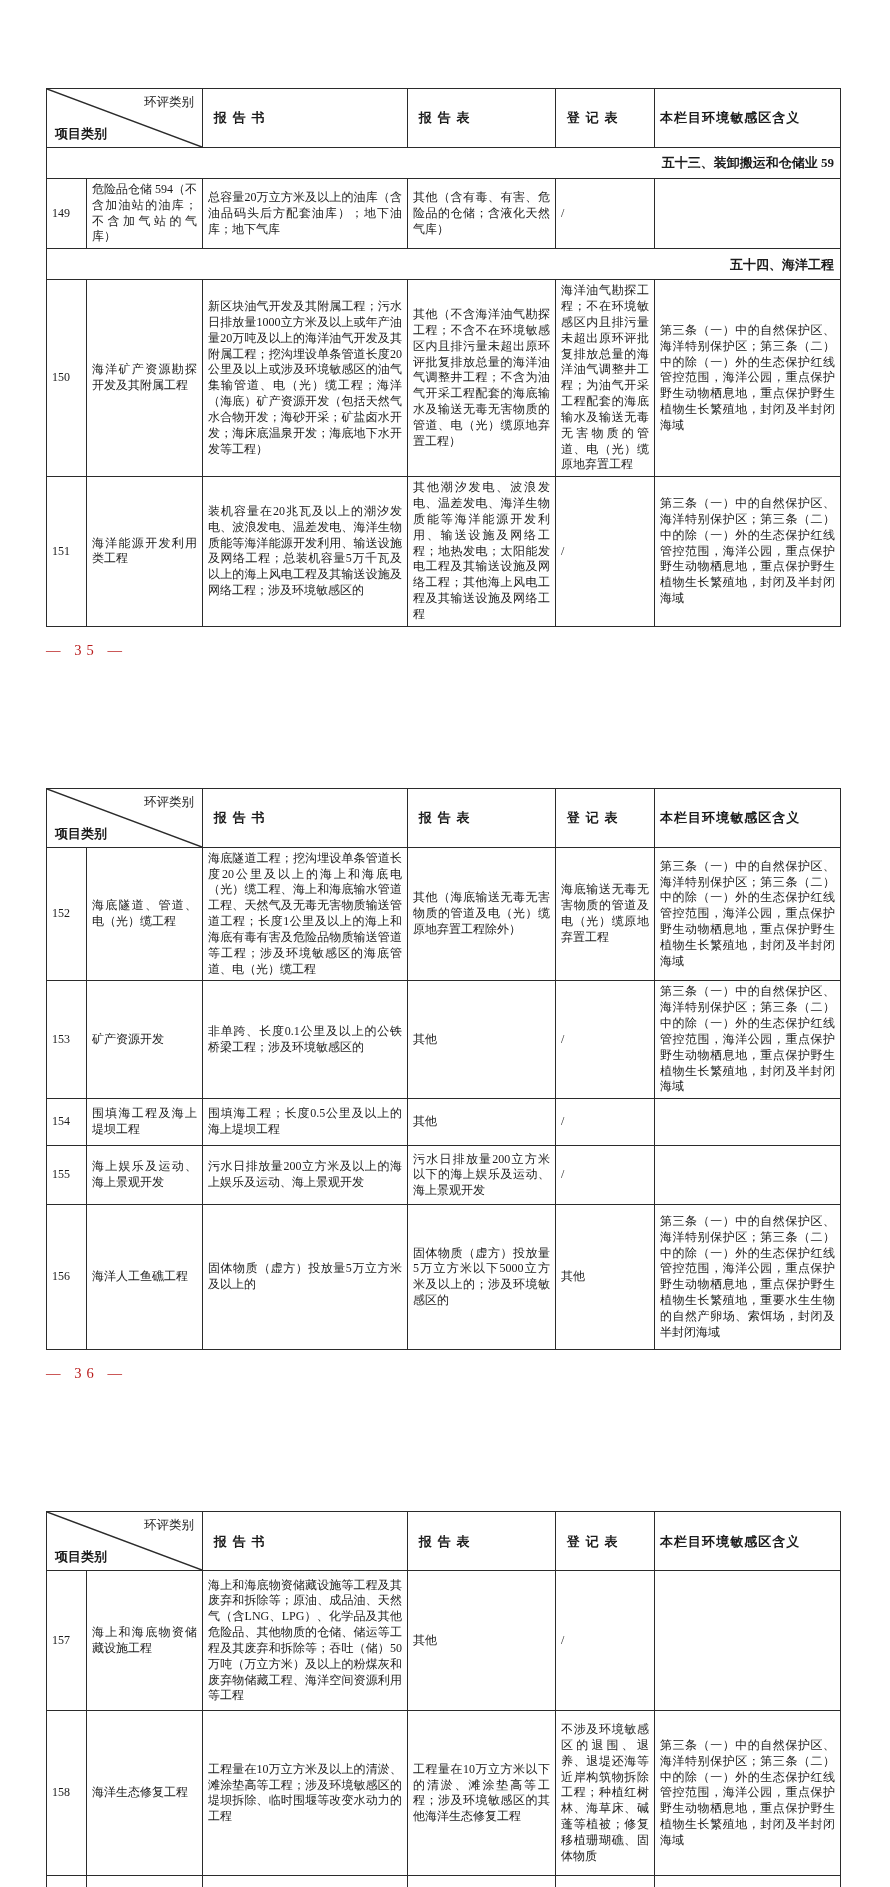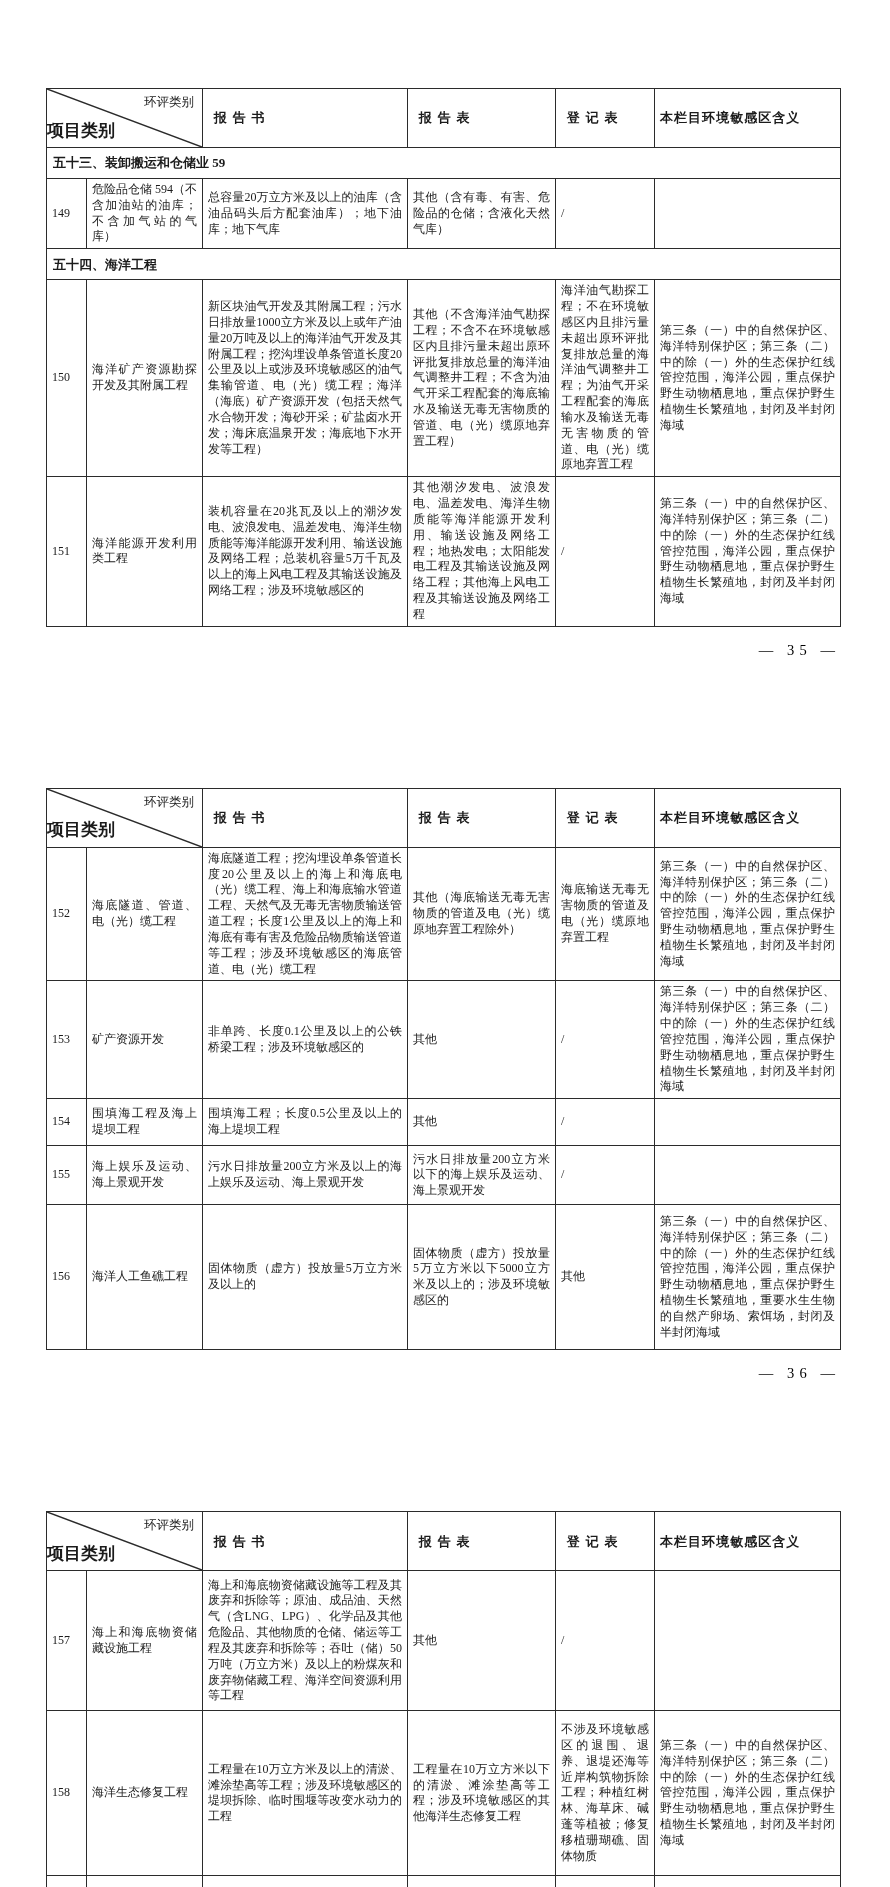--- a/index.html
+++ b/index.html
@@ -25,36 +25,36 @@
     vertical-align:middle;
     text-align:justify;
     word-break:break-all;
   }
   th{font-weight:bold;text-align:center;font-size:13px;}
   th.sp{letter-spacing:0.45em;text-align:center;text-indent:0.45em;}
   th.meaning-h{letter-spacing:0.08em;}
   .diag{position:relative;padding:0;height:52px;}
   .diag svg{position:absolute;left:0;top:0;width:100%;height:100%;display:block;}
   .diag .diag-top{position:absolute;top:5px;right:8px;font-size:12.5px;font-weight:normal;}
-  .diag .diag-bottom{position:absolute;bottom:5px;left:0;font-size:17px;font-weight:bold;}
+  .diag .diag-bottom{position:absolute;bottom:5px;left:8px;font-size:13px;font-weight:bold;}
   tr.section-row td{
     font-weight:bold;
-    text-align:left;
+    text-align:right;
     font-size:13px;
     padding:4px 6px;
     height:22px;
   }
   td.num{text-align:center;vertical-align:middle;padding:2px 1px;}
   td.cat{text-align:left;}
   .page-no{
-    text-align:right;
+    text-align:left;
     font-size:14.5px;
     letter-spacing:0.35em;
     margin:14px 0 128px 0;
-    color:#000000;
+    color:#b91c1c;
   }
   
   .h62 td{height:60px;} .h150 td{height:148px;} .h122 td{height:120px;}
   .h112 td{height:110px;} .h100 td{height:98px;} .h42 td{height:40px;}
   .h54 td{height:52px;} .h140 td{height:138px;} .h135 td{height:133px;}
   .h160 td{height:158px;} .h84 td{height:82px;}
 </style>
 </head>
 <body>
 

